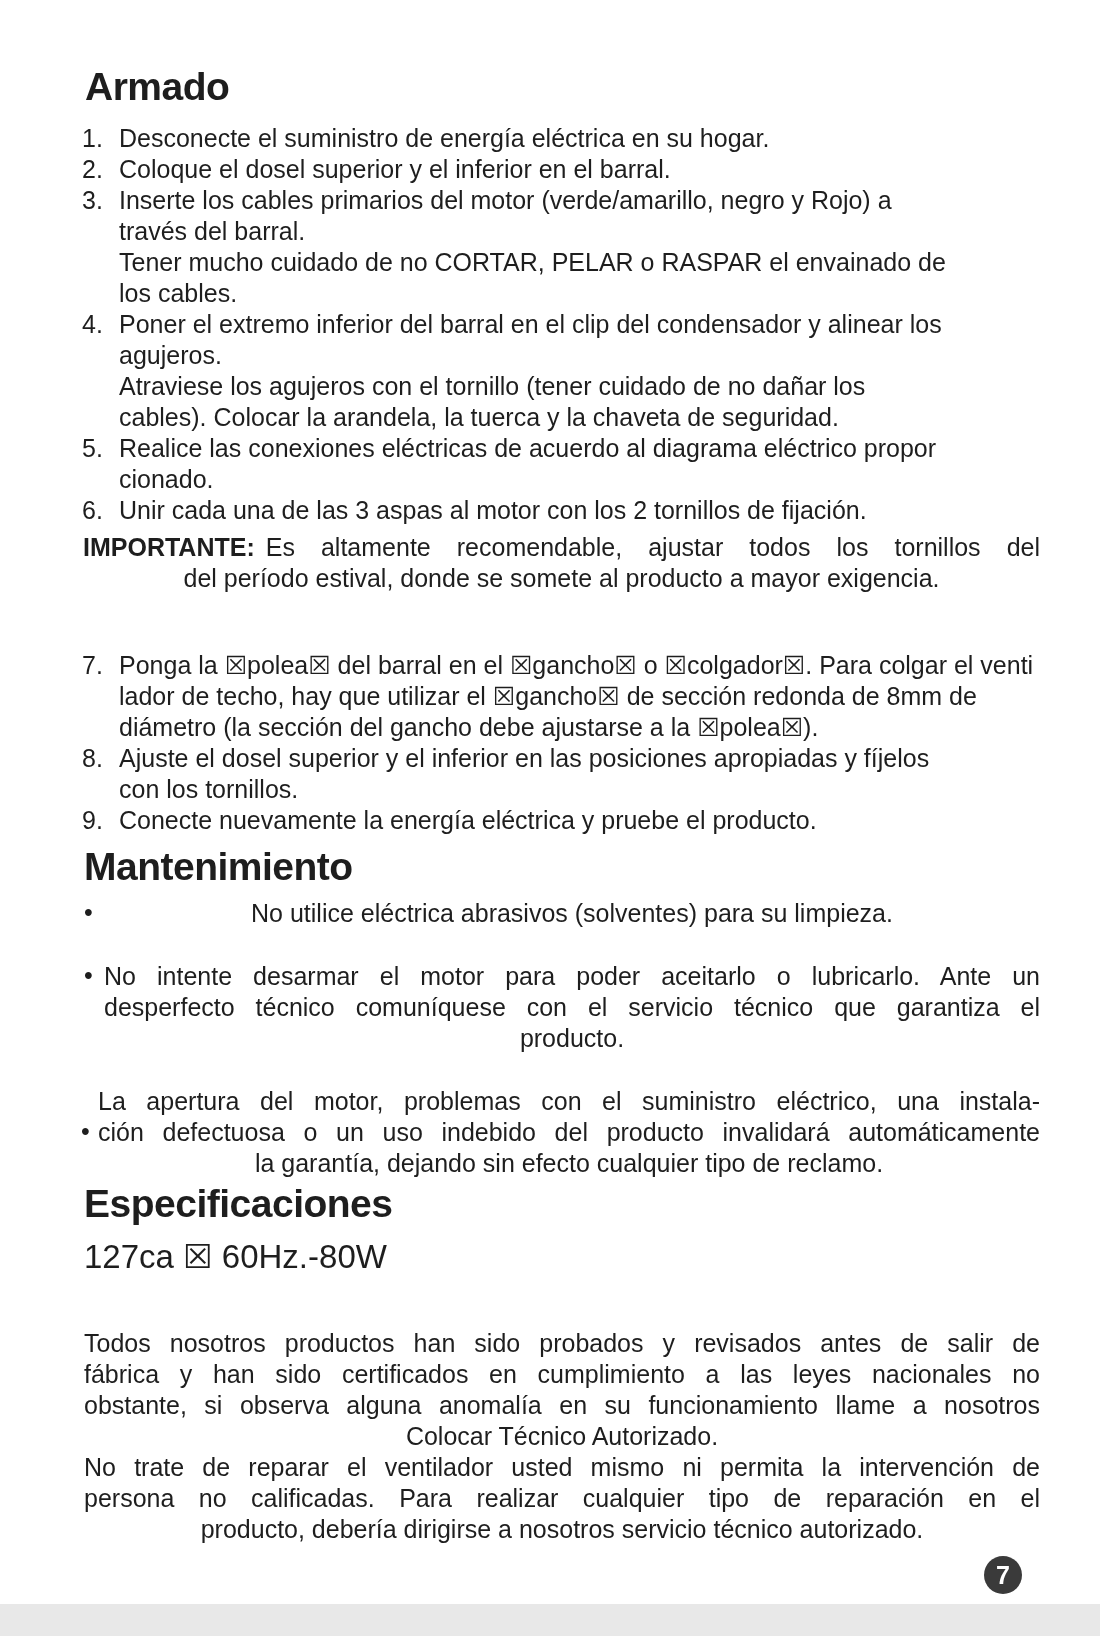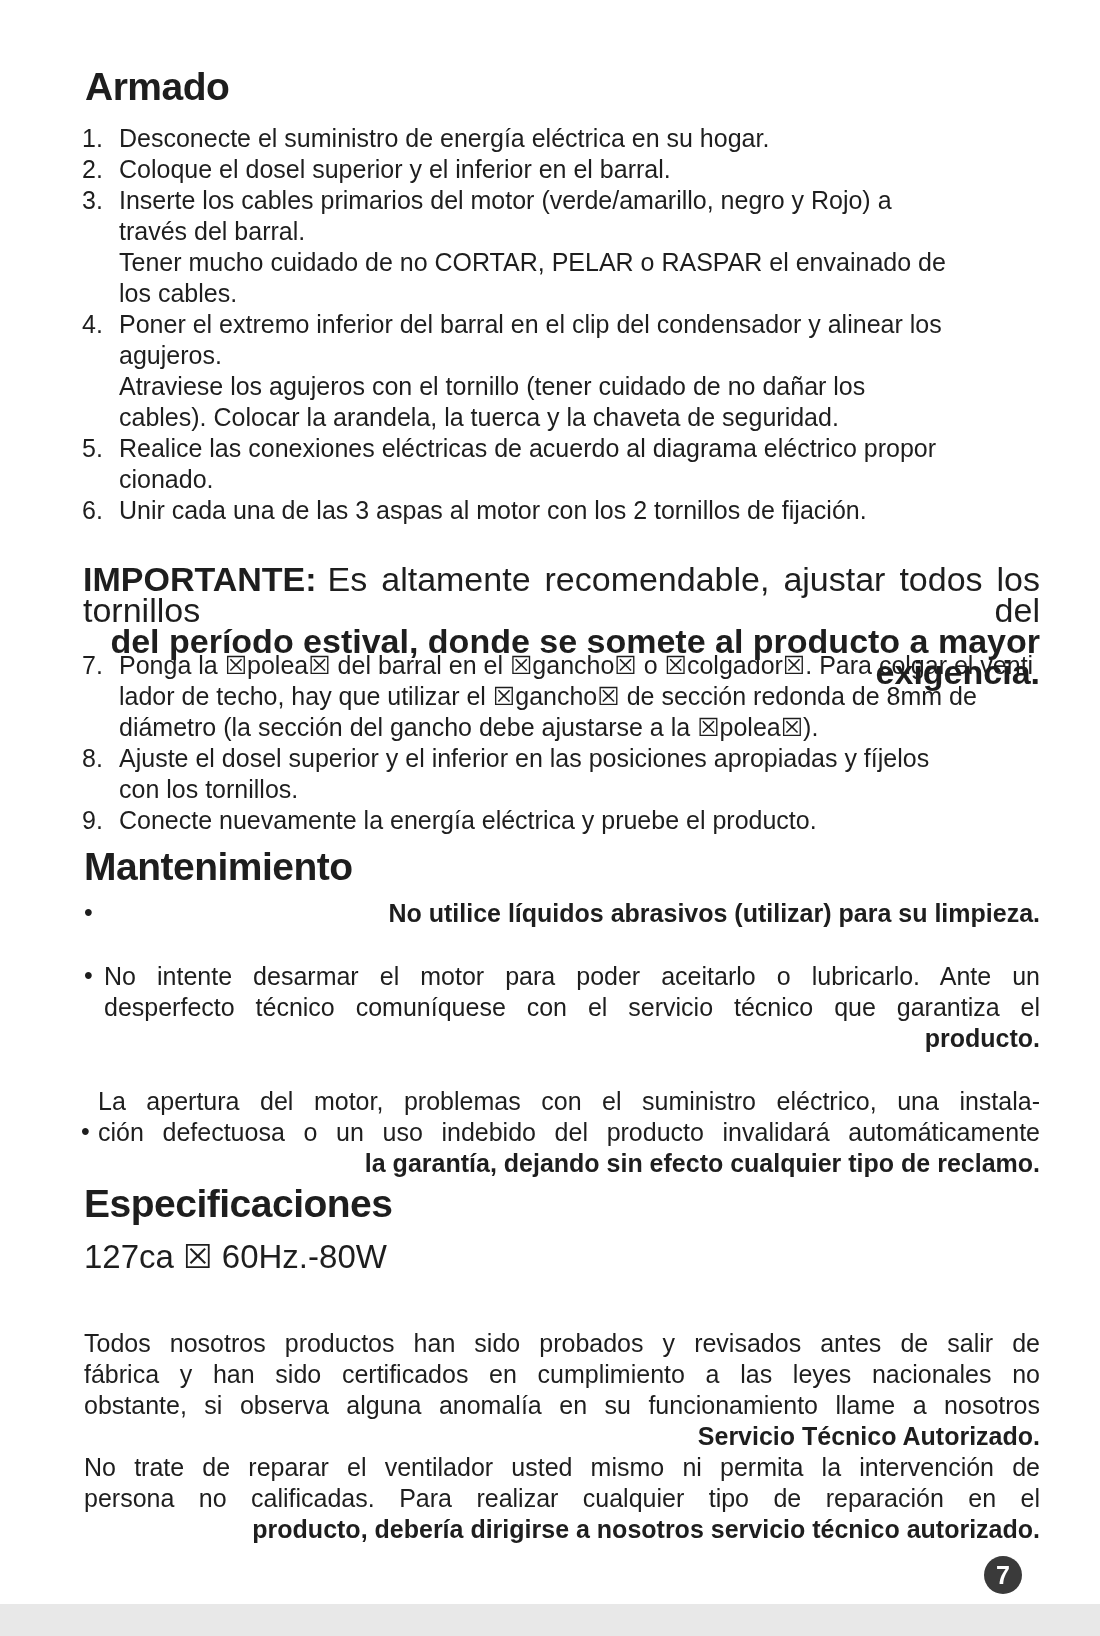--- a/index.html
+++ b/index.html
@@ -37,27 +37,27 @@
     line-height:31px;
   }
   .steps1{top:123px;}
   .steps2{top:650px;}
   .step{display:flex;}
   .step .num{flex:none;width:37px;}
   .step .txt{flex:1;white-space:pre-line;}
 
   .note{
     position:absolute;
-    top:564px;left:83px;width:957px;
-    font-size:34px;line-height:31px;
+    top:532px;left:83px;width:957px;
+    font-size:25px;line-height:31px;
   }
   .nlabel{margin-right:11px;}
 
   .jline{text-align:justify;text-align-last:justify;}
-  .line{text-align:right;font-weight:bold;}
+  .line{text-align:center;}
 
   .bullet{
     position:absolute;
     font-size:25px;line-height:31px;
   }
   .bullet .dot{
     position:absolute;left:0;top:-1px;
     font-size:25px;
   }
   .b1{top:898px;left:84px;width:956px;padding-left:0;}
@@ -158,21 +158,21 @@
     <li class="step">
       <span class="num">9.</span>
       <span class="txt">Conecte nuevamente la energía eléctrica y pruebe el producto.</span>
     </li>
   </ol>
 
   <h1 class="h h-mant">Mantenimiento</h1>
 
   <div class="bullet b1">
     <span class="dot">•</span>
-    <div class="btxt line">No utilice líquidos abrasivos (utilizar) para su limpieza.</div>
+    <div class="btxt line">No utilice eléctrica abrasivos (solventes) para su limpieza.</div>
   </div>
 
   <div class="bullet b2">
     <span class="dot">•</span>
     <div class="btxt">
       <div class="jline">No intente desarmar el motor para poder aceitarlo o lubricarlo. Ante un</div>
       <div class="jline">desperfecto técnico comuníquese con el servicio técnico que garantiza el</div>
       <div class="line">producto.</div>
     </div>
   </div>
@@ -186,21 +186,21 @@
 
   <h1 class="h h-espec">Especificaciones</h1>
 
   <div class="spec">127ca ☒ 60Hz.-80W</div>
 
 
   <div class="para p1">
     <div class="jline">Todos nosotros productos han sido probados y revisados antes de salir de</div>
     <div class="jline">fábrica y han sido certificados en cumplimiento a las leyes nacionales no</div>
     <div class="jline">obstante, si observa alguna anomalía en su funcionamiento llame a nosotros</div>
-    <div class="line">Servicio Técnico Autorizado.</div>
+    <div class="line">Colocar Técnico Autorizado.</div>
   </div>
 
   <div class="para p2">
     <div class="jline">No trate de reparar el ventilador usted mismo ni permita la intervención de</div>
     <div class="jline">persona no calificadas. Para realizar cualquier tipo de reparación en el</div>
     <div class="line">producto, debería dirigirse a nosotros servicio técnico autorizado.</div>
   </div>
 
   <div class="pagenum">
     <span>7</span>

